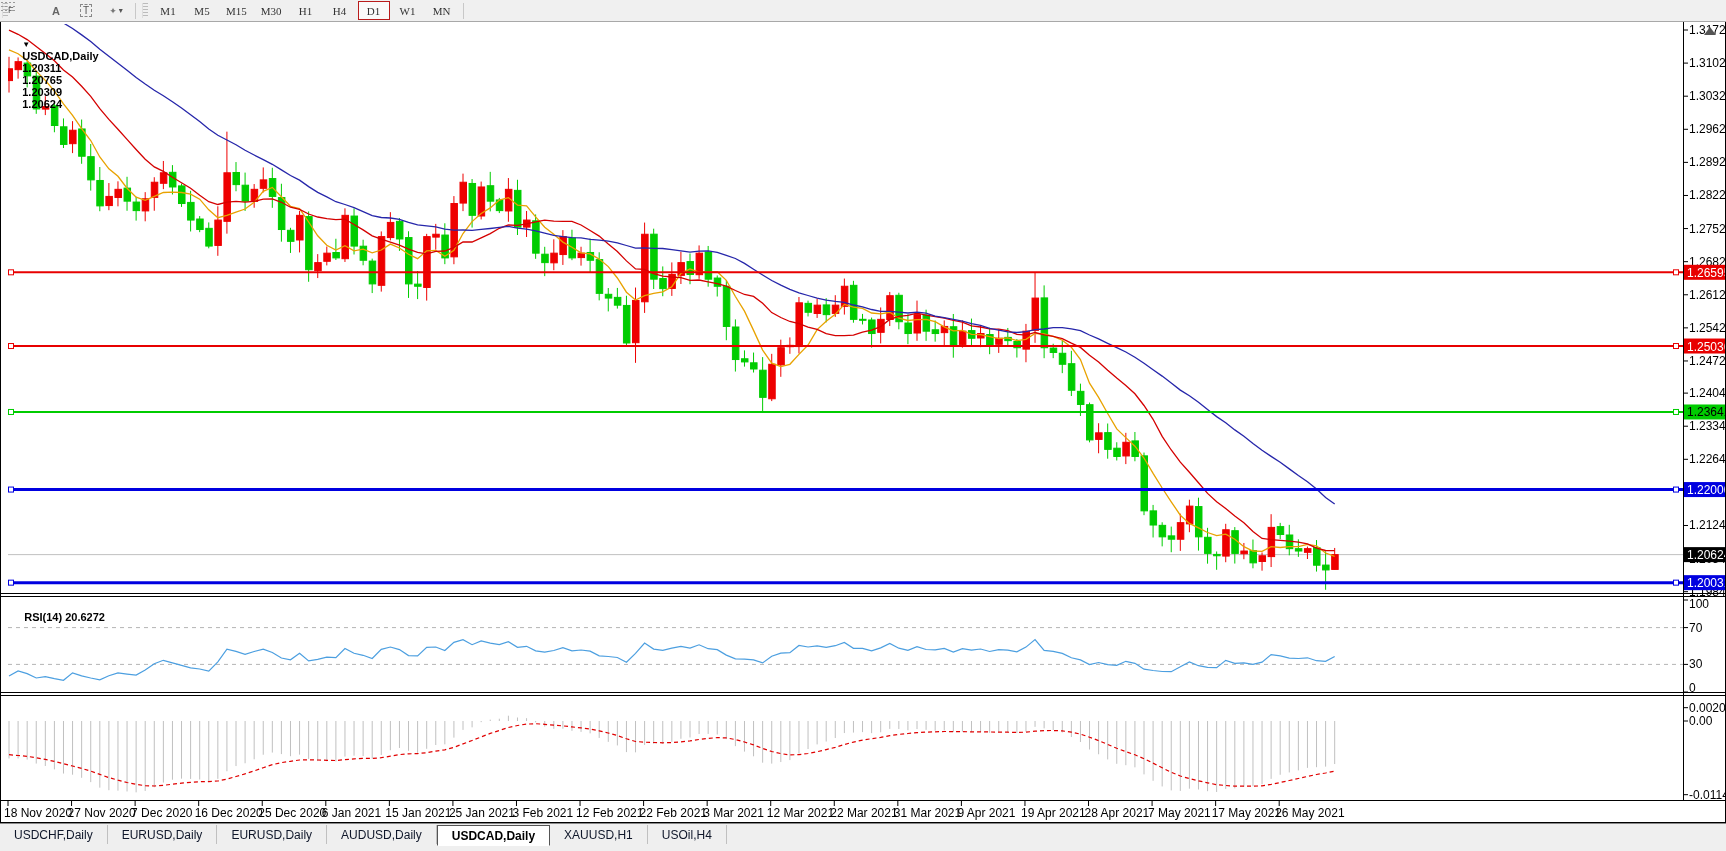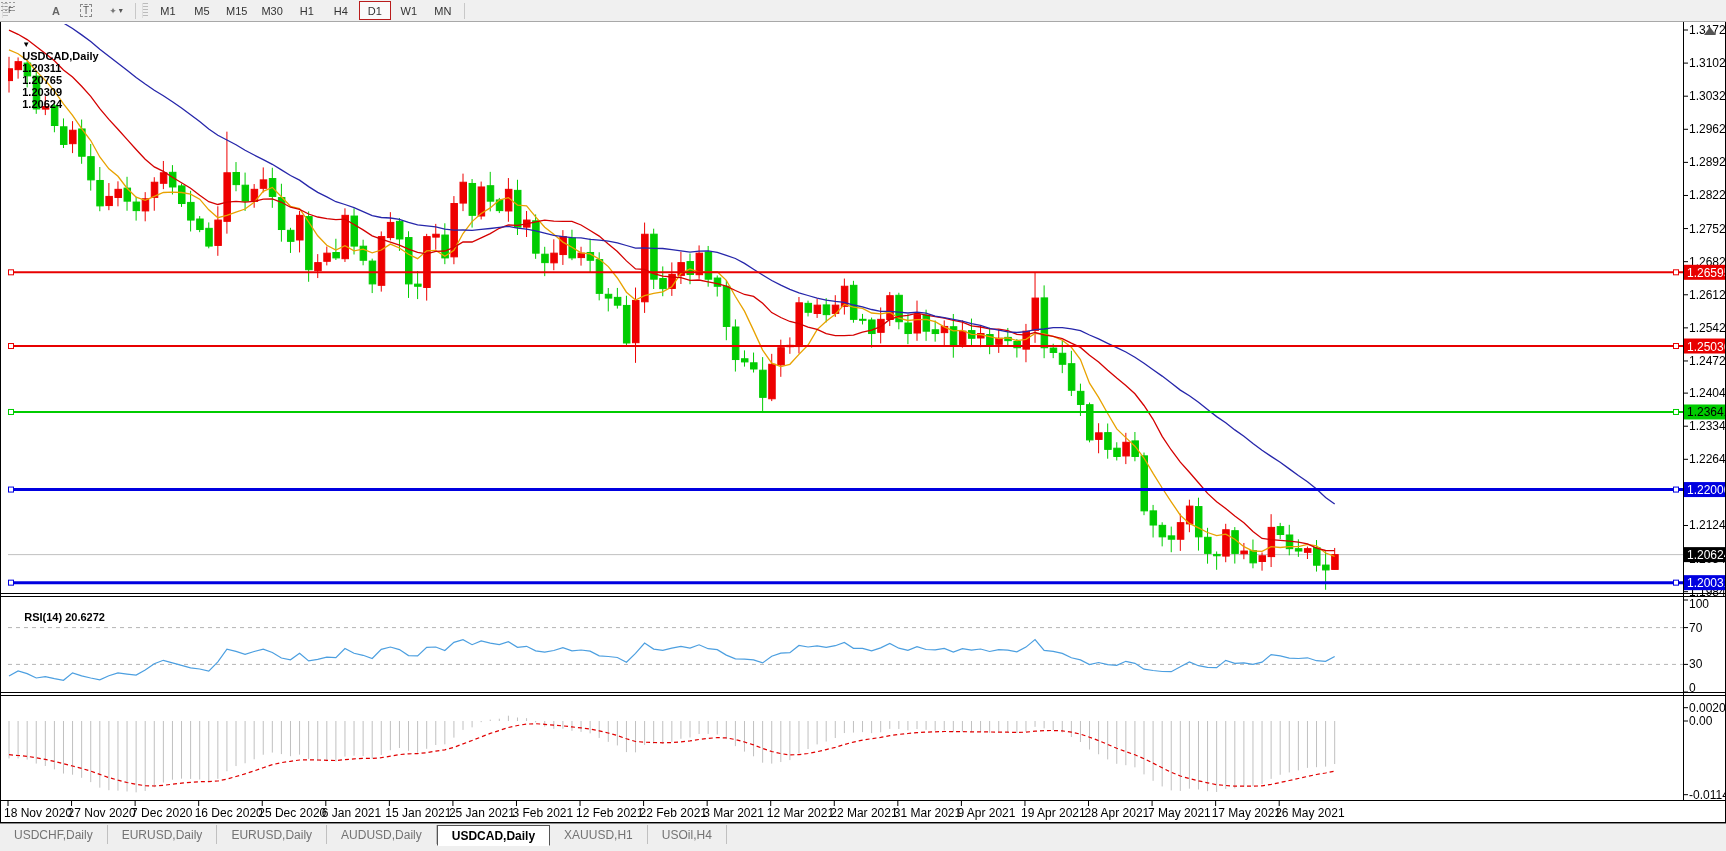--- a/index.html
+++ b/index.html
@@ -6,35 +6,35 @@
   #screen{position:relative;width:1726px;height:851px;background:#fff;overflow:hidden;
           font-family:"Liberation Sans",sans-serif;-webkit-font-smoothing:none;}
   
   #toolbar{position:absolute;left:0;top:0;width:1726px;height:21px;background:#f0f0f0;
            border-bottom:1px solid #a8a8a8;display:flex;align-items:center;z-index:5;}
   .handle{width:5px;height:15px;margin:0 3px 0 2px;
           background:repeating-linear-gradient(to bottom,#bbb 0 1px,transparent 1px 3px);
           border-left:1px solid #ddd;}
   .tbtn{height:17px;min-width:20px;display:inline-flex;align-items:center;justify-content:center;
         font-size:11px;color:#444;margin:0 1px;padding:0 3px;border:1px solid transparent;cursor:default;}
-  .tf{padding:0 5px;color:#333;}
+  .tf{padding:0 5px;color:#333;font-family:Liberation Serif, serif;}
   .tf.active{border:1px solid #b91c1c;background:#fafafa;}
   .tsep{width:1px;height:16px;background:#c8c8c8;margin:0 4px;}
   .caret{font-size:8px;color:#555;margin-left:2px;}
   .dashedT{border:1px dashed #888;padding:0 2px;font-size:10px;line-height:11px;color:#555;}
   
   .ovl{position:absolute;z-index:4;font-size:11px;color:#000;white-space:pre;font-weight:bold;}
   #title-label{left:10px;top:26px;}
   #title-label .tri{font-size:8px;vertical-align:1px;}
   #rsi-label{left:12px;top:599px;}
   #macd-label{left:12px;top:699px;}
   
   #tabbar{position:absolute;left:0;top:823px;width:1726px;height:28px;background:#efefef;
           border-top:1px solid #888;display:flex;align-items:flex-start;z-index:5;}
-  .tab{height:19px;display:inline-flex;align-items:center;padding:0 14px;font-size:12px;color:#737373;
+  .tab{height:19px;display:inline-flex;align-items:center;padding:0 14px;font-size:12px;color:#0f172a;
        background:#efefef;border-right:1px solid #c0c0c0;cursor:default;margin-top:1px;}
   .tab.active{background:#fff;border:1px solid #555;border-bottom:1px solid #fff;font-weight:bold;color:#000;}
   svg{position:absolute;left:0;top:0;z-index:1;}
   svg text{font-family:"Liberation Sans",sans-serif;}
 </style>
 </head>
 <body>
 
 <div id="screen">
 

